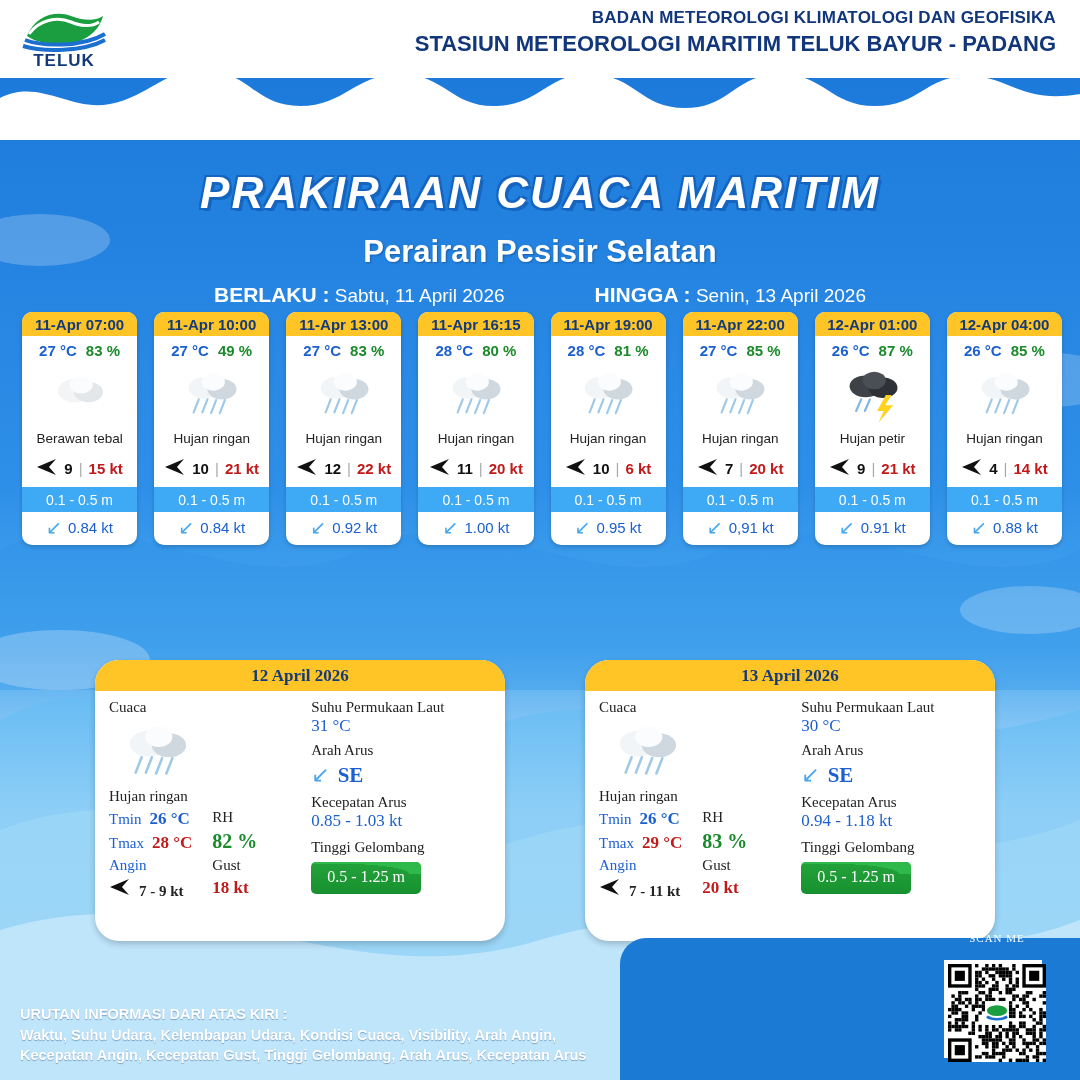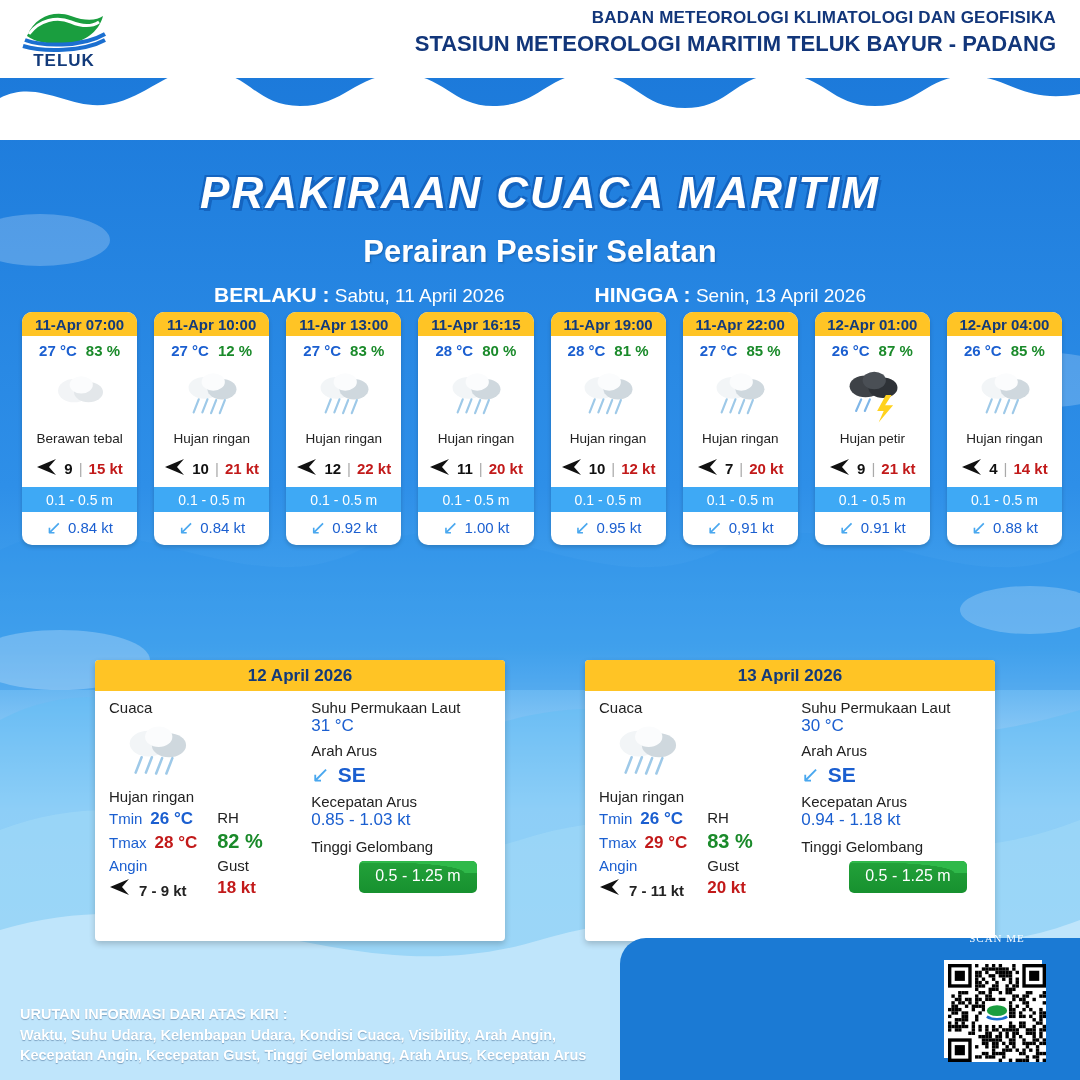--- a/index.html
+++ b/index.html
@@ -95,37 +95,37 @@
   .hcur {
     display: flex; align-items: center; justify-content: center; gap: 6px;
     font-size: 15px; color: #1b5fd0; padding: 6px 0 8px;
   }
   .arrow-sw { color: #4aa8ef; font-size: 19px; line-height: 1; }
   
   .daily {
     position: absolute; top: 660px; left: 95px; width: 900px;
     display: flex; gap: 80px;
   }
-  .dcard { width: 410px; background:#ffffff; border-radius: 4px; box-shadow: 0 3px 6px rgba(0,0,0,.2); overflow: hidden; }
+  .dcard { width: 410px; background:#ffffff; border-radius: 24px; box-shadow: 0 3px 6px rgba(0,0,0,.2); overflow: hidden; font-family: Liberation Serif, serif; }
   .dcard .dhead { background:#ffc425; color:#133a7a; font-weight: bold; font-size: 17px; text-align:center; padding: 6px 0 5px;}
   .dbody { display: flex; padding: 8px 14px 20px; position: relative; min-height: 250px;}
   .dleft { width: 205px; }
   .dright { width: 190px; padding-left: 4px;}
   .lbl { font-size: 15px; color: #222; }
   .lbl-blue { font-size: 15px; color: #1b5fd0; }
   .val-blue { font-size: 17px; color: #1b5fd0; font-weight: bold;}
   .val-red { font-size: 17px; color: #c21a1a; font-weight: bold;}
   .val-green { font-size: 20px; color: #1a8a2a; font-weight: bold;}
   .dicon { height: 72px; display:flex; align-items:flex-end; }
   .drow { display: flex; align-items: baseline; gap: 8px; margin-top: 4px;}
   .dcols { display:flex; gap: 14px;}
   .wave-chip {
     display:inline-block; background: linear-gradient(#23a23a,#17912f); color:#fff;
     font-size: 16px; padding: 6px 16px 8px; border-radius: 5px; margin-top: 6px;
-    position: relative; overflow: hidden; margin-left: 48px;
+    position: relative; overflow: hidden;
   }
   .wave-chip::before{
     content:""; position:absolute; left:0; top:0; width:100%; height:12px;
     background: radial-gradient(ellipse at 25% 100%, transparent 60%, #2fb94a 61%);
   }
   
   .footer-note {
     position: absolute; left: 20px; bottom: 14px; color: #ffffff; font-size: 14.5px;
     font-weight: bold; line-height: 1.42; text-shadow: 0 1px 1px rgba(0,40,90,.35);
   }
@@ -211,21 +211,21 @@
     <div class="wave-band">0.1 - 0.5 m</div>
     <div class="hcur">
       <span class="arrow-sw">↙</span>
       <span>0.84 kt</span>
     </div>
       </div>
       <div class="hcard">
     <div class="htime">11-Apr 10:00</div>
     <div class="hmet">
       <span class="t">27 °C</span>
-      <span class="rh">12 %</span>
+      <span class="rh">49 %</span>
     </div>
     <div class="hicon">
           <svg width="81.6" height="59.5" viewBox="0 0 96 82">
             <ellipse cx="38" cy="30" rx="22" ry="15" fill="#f2f5f7"></ellipse>
              <ellipse cx="62" cy="32" rx="20" ry="14" fill="#cfd8de"></ellipse>
              <ellipse cx="50" cy="22" rx="16" ry="12" fill="#fbfcfd"></ellipse>
              <g stroke="#9ec9e8" stroke-width="3" stroke-linecap="round">
                <line x1="30" y1="46" x2="23" y2="64"></line>
                <line x1="42" y1="46" x2="35" y2="64"></line>
                <line x1="54" y1="47" x2="47" y2="65"></line>
@@ -335,21 +335,21 @@
              </g>
           </svg>
         </div>
     <div class="hdesc">Hujan ringan</div>
     <div class="hwind">
       <span><svg width="22" height="18" viewBox="0 0 22 18">
               <polygon points="1,9 20,1 13,9 20,17" fill="#111"></polygon>
             </svg></span>
       <span class="deg">10</span>
       <span class="sep">|</span>
-      <span class="kt">12 kt</span>
+      <span class="kt">6 kt</span>
     </div>
     <div class="wave-band">0.1 - 0.5 m</div>
     <div class="hcur">
       <span class="arrow-sw">↙</span>
       <span>0.95 kt</span>
     </div>
       </div>
       <div class="hcard">
     <div class="htime">11-Apr 22:00</div>
     <div class="hmet">

